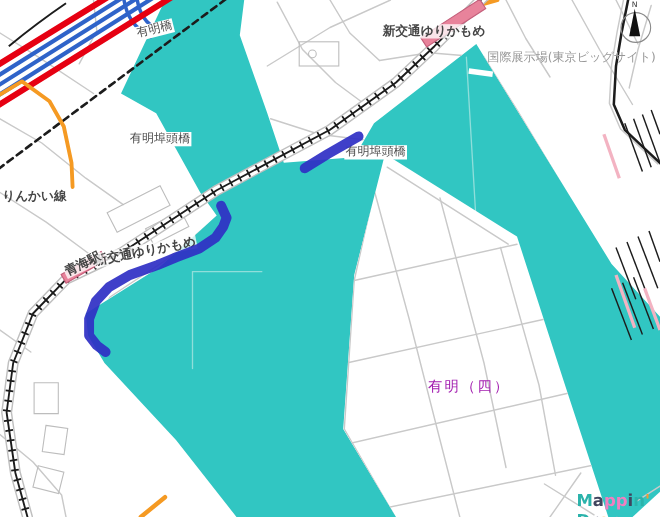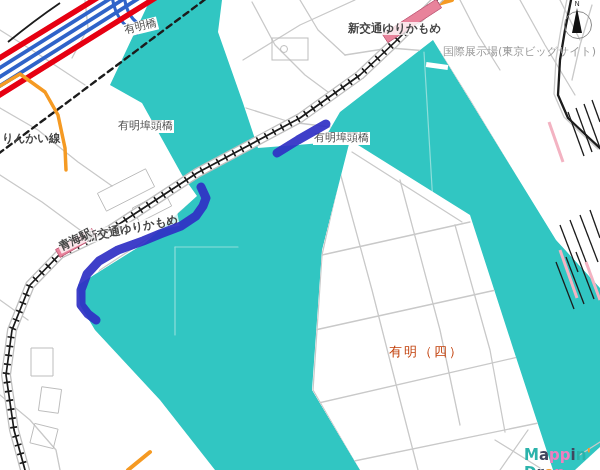--- a/index.html
+++ b/index.html
@@ -4,23 +4,23 @@
 <style>
   html,body{margin:0;padding:0;background:#fff;}
   #stage{position:relative;width:600px;height:470px;overflow:hidden;
          font-family:"DejaVu Sans","Liberation Sans",sans-serif;background:#fff;}
   #base-svg,#route-svg{position:absolute;left:0;top:0;}
   #route-svg{z-index:5;pointer-events:none;}
   .map-label{position:absolute;z-index:3;white-space:nowrap;line-height:1.15;
              color:#4d4d4d;font-size:11px;background:#fff;padding:0 1px;
              transform-origin:left top;}
   .lbl-bold{font-weight:bold;color:#454545;font-size:11.5px;}
-  .lbl-plain{background:transparent;}
+  .lbl-plain{background:transparent;margin-top:40px;}
   .lbl-gray{background:transparent;color:#979797;font-size:11px;}
-  .lbl-area{background:transparent;color:#c2410c;font-size:13px;letter-spacing:2px;}
+  .lbl-area{background:transparent;color:#a21caf;font-size:13px;letter-spacing:2px;}
   .lbl-halo{background:rgba(255,255,255,.78);}
   #compass{position:absolute;left:557px;top:2px;width:40px;height:40px;z-index:4;}
   #compass .ring{position:absolute;left:7px;top:9px;width:26px;height:26px;
                  border:1.4px solid #8a8a8a;border-radius:50%;background:transparent;}
   #compass .needle{position:absolute;left:15px;top:6px;width:0;height:0;
                    border-left:5px solid transparent;border-right:5px solid transparent;
                    border-bottom:25px solid #111;}
   #compass .n{position:absolute;left:50%;top:-2px;transform:translateX(-50%);
               font-size:7px;color:#333;}
   #logo{position:absolute;left:524px;top:446px;z-index:6;font-size:15px;

